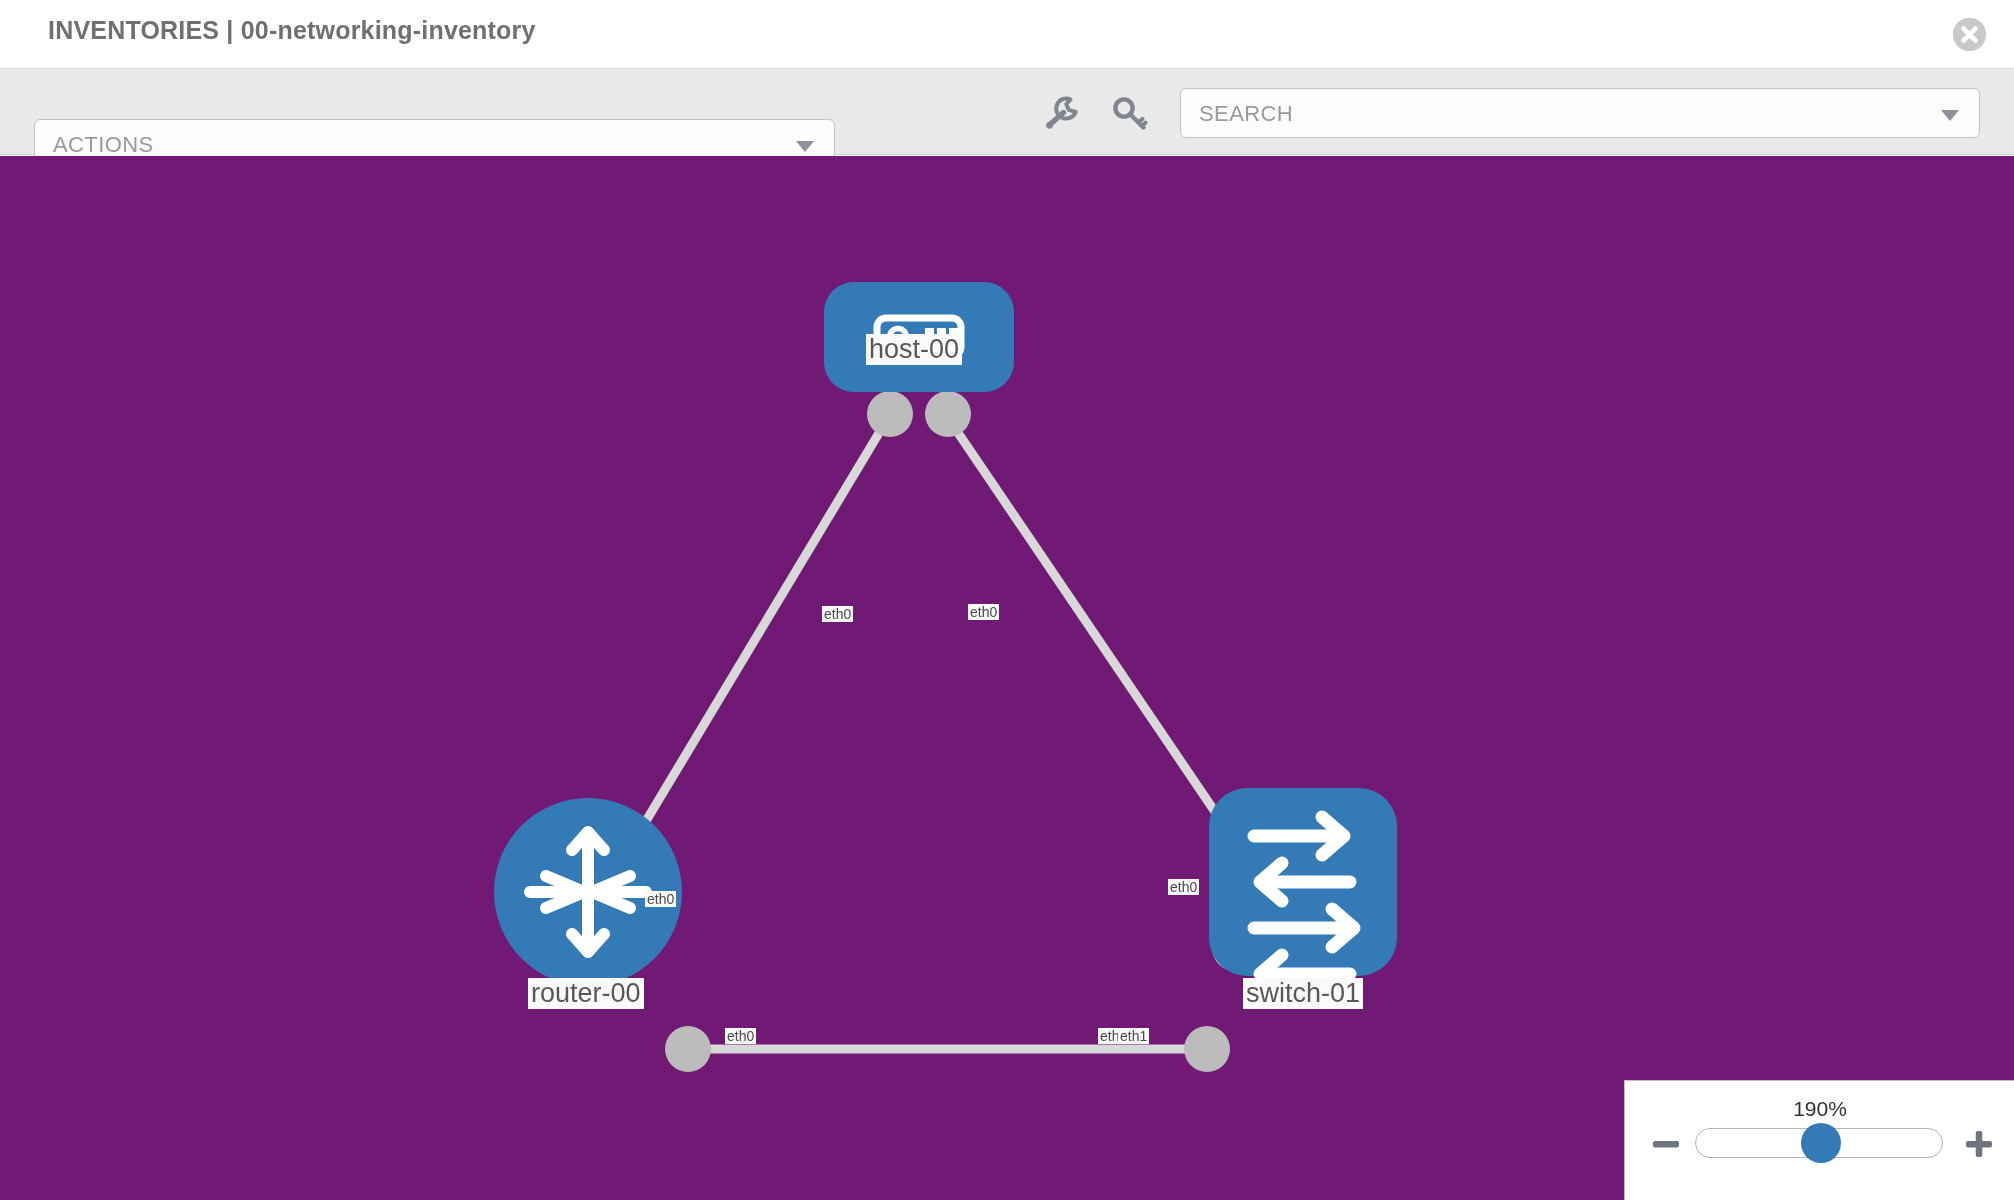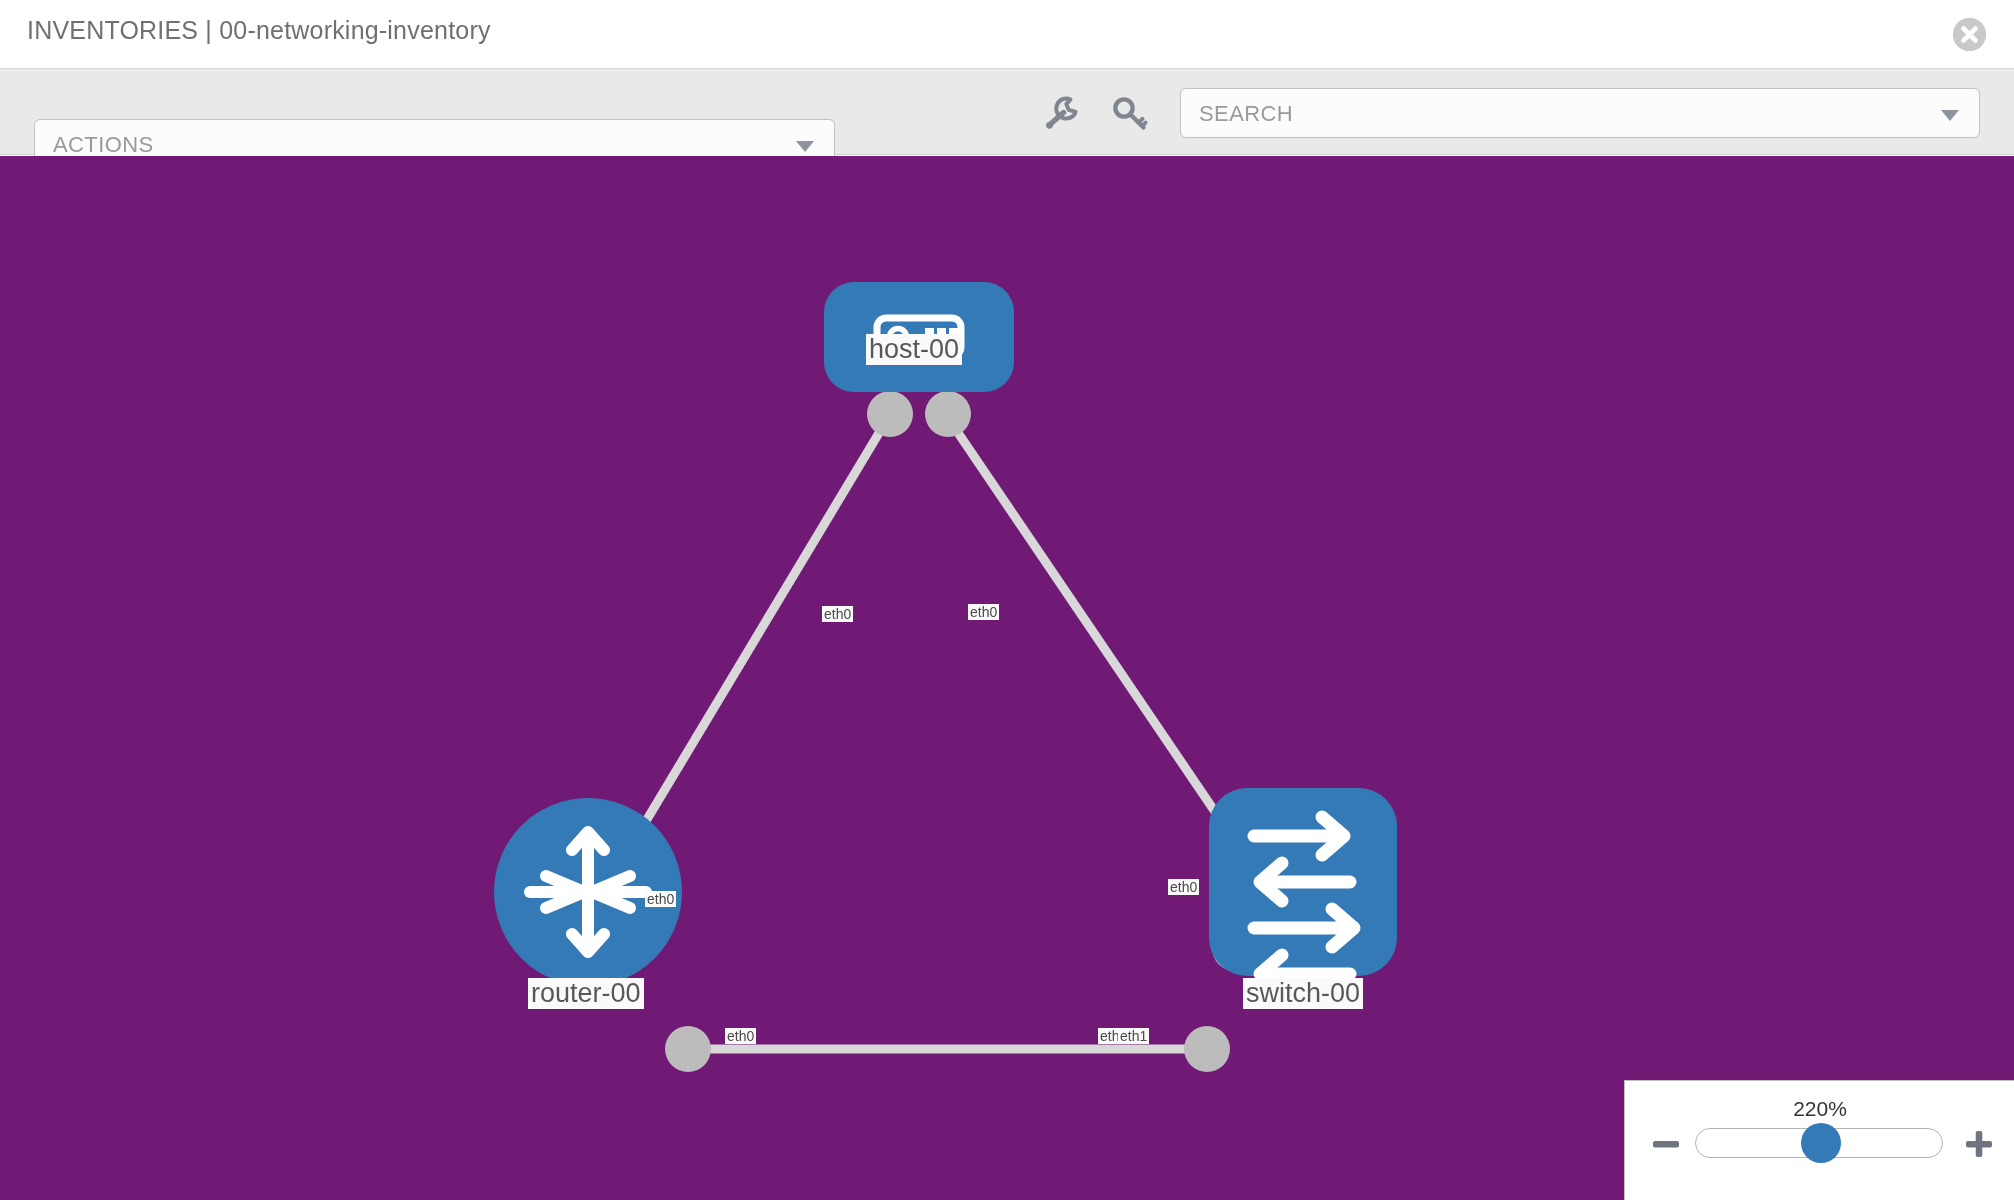--- a/index.html
+++ b/index.html
@@ -12,22 +12,22 @@
   #app { position: relative; width: 2014px; height: 1200px; }
 
   
   .header {
     position: absolute; top: 0; left: 0;
     width: 2014px; height: 69px;
     background: #ffffff;
     border-bottom: 1px solid #d7d7d7;
   }
   .page-title {
-    position: absolute; left: 27px; top: 16px;
-    font-size: 25px; font-weight: normal;
+    position: absolute; left: 48px; top: 16px;
+    font-size: 25px; font-weight: bold;
     color: #707070;
     letter-spacing: 0.2px;
     white-space: nowrap;
   }
   .close-btn {
     position: absolute; right: 28px; top: 18px;
     width: 33px; height: 33px;
     border-radius: 50%;
     background: #c9c9c9;
     cursor: pointer;
@@ -243,32 +243,32 @@
           <path d="M1254 772 L1352 772"></path>
           <path d="M1332 753 L1354 772 L1332 791"></path>
           <path d="M1350 818 L1262 818"></path>
           <path d="M1282 799 L1260 818 L1282 837"></path>
         </g>
       </g>
     </svg>
 
     <div class="node-label" style="left:866px; top:178px;">host-00</div>
     <div class="node-label" style="left:528px; top:822px;">router-00</div>
-    <div class="node-label" style="left:1243px; top:822px;">switch-00</div>
+    <div class="node-label" style="left:1243px; top:822px;">switch-01</div>
 
     <div class="iface-label" style="left:822px; top:450px;">eth0</div>
     <div class="iface-label" style="left:968px; top:448px;">eth0</div>
     <div class="iface-label" style="left:645px; top:735px;">eth0</div>
     <div class="iface-label" style="left:1168px; top:723px;">eth0</div>
     <div class="iface-label" style="left:725px; top:872px;">eth0</div>
     <div class="iface-label" style="left:1098px; top:872px;">eth</div>
     <div class="iface-label" style="left:1118px; top:872px;">eth1</div>
 
     <div class="zoom-panel">
-      <div class="zoom-value">220%</div>
+      <div class="zoom-value">190%</div>
 
       <div class="zoom-minus">
         <svg width="34" height="34" viewBox="0 0 34 34">
           <rect x="4" y="14" width="26" height="6.5" rx="2" fill="#6f7580"></rect>
         </svg>
       </div>
 
       <div class="zoom-track"></div>
       <div class="zoom-thumb"></div>
 

